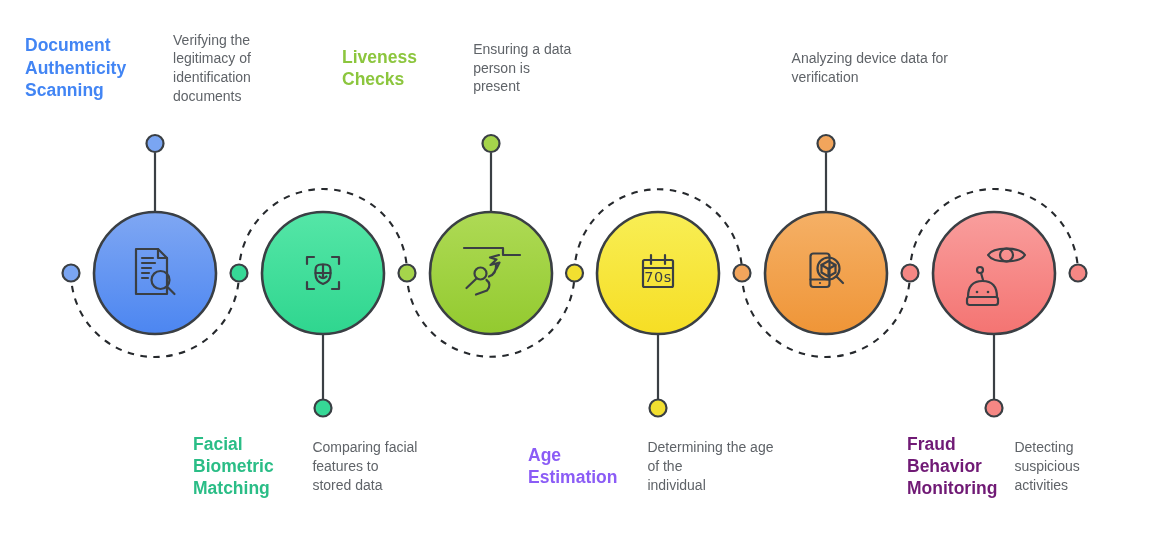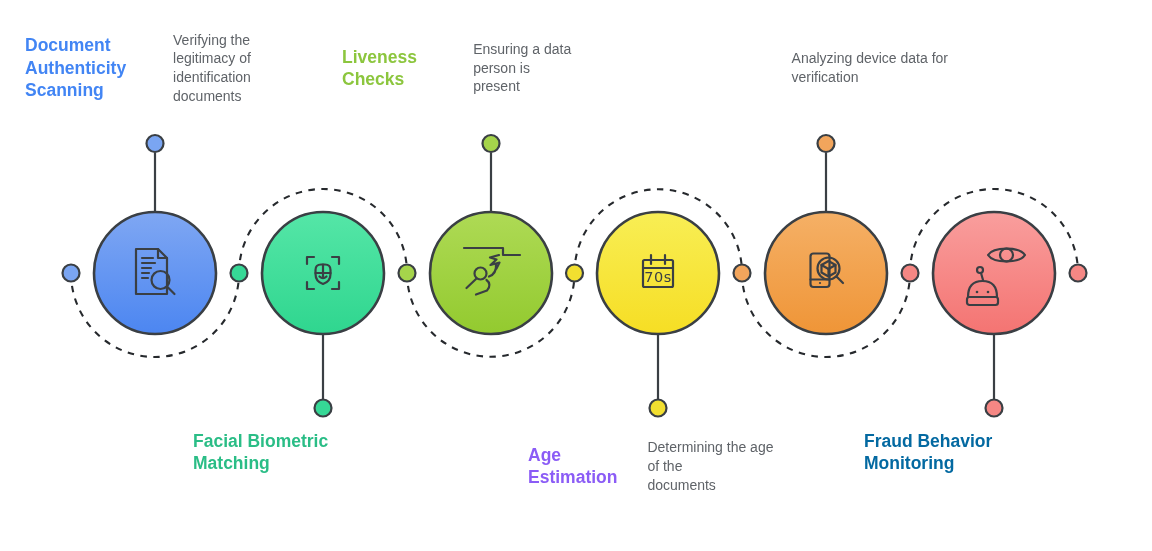--- a/index.html
+++ b/index.html
@@ -185,37 +185,40 @@
   <div class="label top" style="left:25px">
     <h2 style="color: rgb(66, 133, 244);">Document Authenticity
 Scanning</h2>
     <p>Verifying the legitimacy of
 identification documents</p>
   </div>
 
   <div class="label bottom" style="left:193px">
     <h2 style="color: rgb(42, 189, 134);">Facial Biometric
 Matching</h2>
+    <p>Comparing facial features to
+stored data</p>
   </div>
 
   <div class="label top" style="left:342px">
     <h2 style="color: rgb(140, 198, 62);">Liveness Checks</h2>
     <p>Ensuring a data person is
 present</p>
   </div>
 
   <div class="label bottom" style="left:528px">
     <h2 style="color: #8b5cf6;">Age Estimation</h2>
     <p>Determining the age of the
-documents</p>
+individual</p>
   </div>
 
   <div class="label top" style="left:696px">
     <p>Analyzing device data for
 verification</p>
   </div>
 
   <div class="label bottom" style="left:864px">
-    <h2 style="color: #0369a1;">Fraud Behavior
+    <h2 style="color: #701a75; margin-left: 43px;">Fraud Behavior
 Monitoring</h2>
+    <p>Detecting suspicious activities</p>
   </div>
 
 </div>
 
 </body></html>

